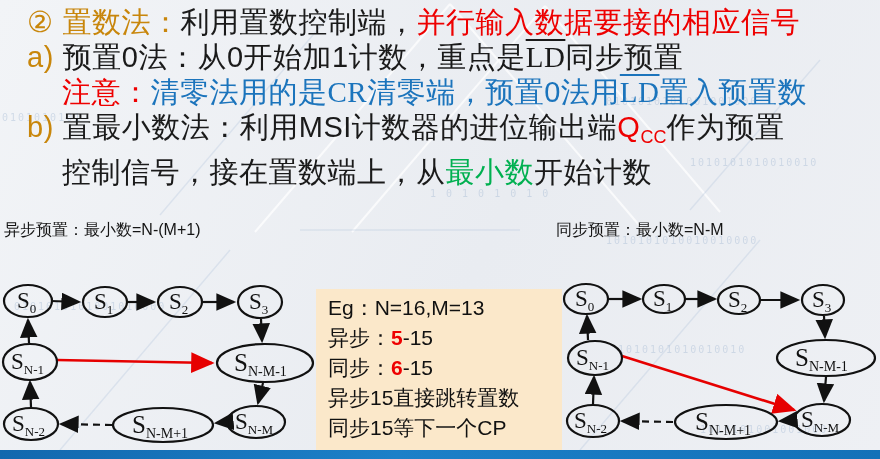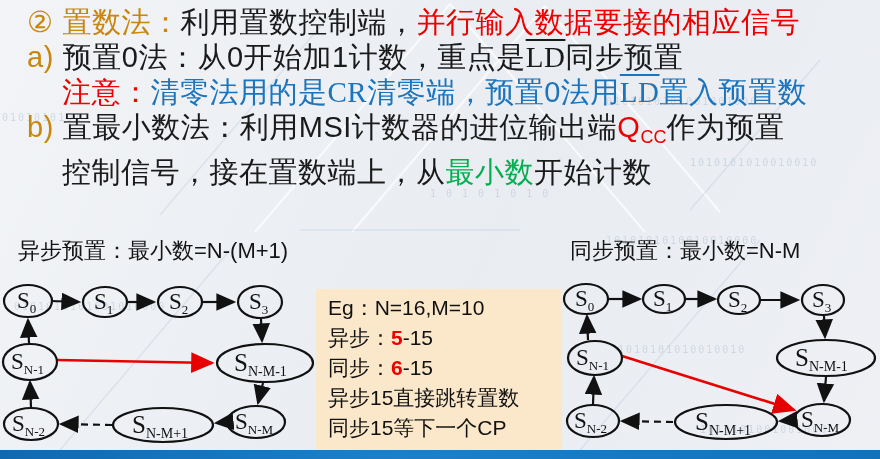--- a/index.html
+++ b/index.html
@@ -23,21 +23,21 @@
   .content{position:absolute;left:0;top:5px;z-index:2;width:880px;}
   .tline{font-size:29px;line-height:35px;letter-spacing:.5px;color:#1a1a1a;white-space:nowrap;}
   .ind1{margin-left:27px;} .ind2{margin-left:62px;}
   .marker{margin-right:9px;}
   .orange{color:#c8860b;} .red{color:#ee0000;} .blue{color:#1b74bc;} .green{color:#00b050;}
   .mvar{font-family:"Liberation Serif",serif;}
   .ovl{text-decoration:overline;}
   .qsub{font-size:18px;vertical-align:-6px;letter-spacing:0;}
 
   
-  .diagram-title{position:absolute;top:236px;z-index:2;font-size:22px;color:#141414;white-space:nowrap;margin-left:14px;}
+  .diagram-title{position:absolute;top:220px;z-index:2;font-size:16px;color:#141414;white-space:nowrap;}
   .dt-left{left:4px;} .dt-right{left:556px;}
 
   
   .diagrams{position:absolute;left:0;top:272px;z-index:2;}
 
   
   .example-box{
     position:absolute;left:316px;top:289px;width:246px;height:161px;z-index:3;
     background:#fbe8ca;box-sizing:border-box;padding:4px 0 0 12px;
   }
@@ -247,21 +247,21 @@
         <text x="695" y="158" font-size="25"><tspan>S</tspan><tspan font-size="14" dy="5">N-M+1</tspan></text>
       </g>
       <g>
         <ellipse cx="822" cy="148" rx="28" ry="16" fill="none" stroke="#111"></ellipse>
         <text x="801" y="155" font-size="23"><tspan>S</tspan><tspan font-size="13" dy="5">N-M</tspan></text>
       </g>
     </g>
   </svg>
 
   <div class="example-box">
-    <div class="eb-line">Eg：N=16,M=10</div>
+    <div class="eb-line">Eg：N=16,M=13</div>
     <div class="eb-line">
       <span>异步：</span><span class="eb-num">5</span><span>-15</span>
     </div>
     <div class="eb-line">
       <span>同步：</span><span class="eb-num">6</span><span>-15</span>
     </div>
     <div class="eb-line">异步15直接跳转置数</div>
     <div class="eb-line">同步15等下一个CP</div>
   </div>
 

